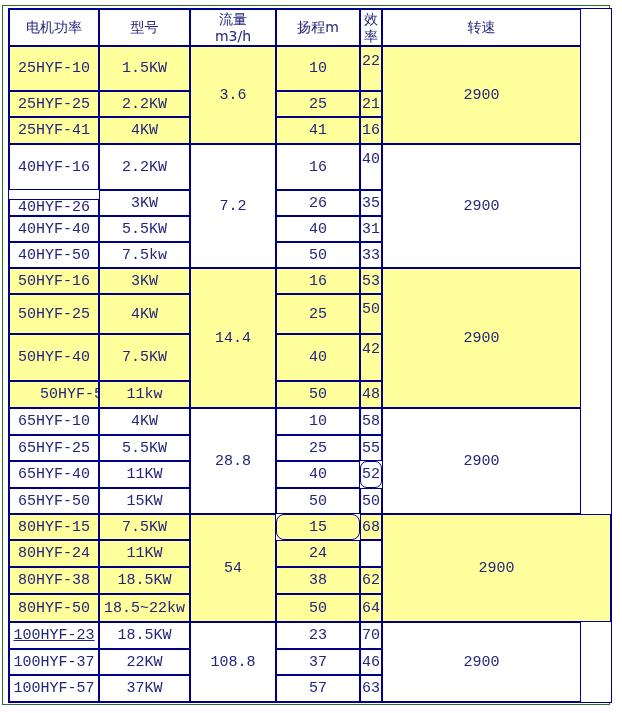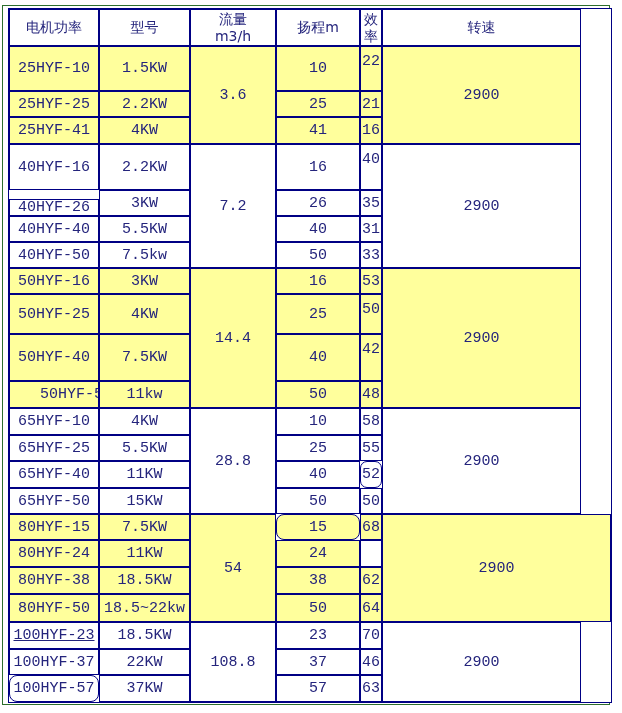--- a/index.html
+++ b/index.html
@@ -187,21 +187,21 @@
           <div class="c" style="grid-area: 4 / 4;">50</div>
           <div class="c" style="grid-area: 1 / 5;">68</div>
           <div class="c blank" style="grid-area: 2 / 5;"></div>
           <div class="c" style="grid-area: 3 / 5;">62</div>
           <div class="c" style="grid-area: 4 / 5;">64</div>
           <div class="c" style="grid-area: 1 / 6 / span 4;">2900</div>
         </div>
         <div class="grp white" style="grid-template-columns: 90px 91px 86px 84px 22px 199px; grid-template-rows: 27px 26px 27px;">
           <div class="c" style="grid-area: 1 / 1; text-decoration: underline;">100HYF-23</div>
           <div class="c" style="grid-area: 2 / 1;">100HYF-37</div>
-          <div class="c" style="grid-area: 3 / 1; border-radius: 8px;">100HYF-57</div>
+          <div class="c" style="grid-area: 3 / 1;">100HYF-57</div>
           <div class="c" style="grid-area: 1 / 2;">18.5KW</div>
           <div class="c" style="grid-area: 2 / 2;">22KW</div>
           <div class="c" style="grid-area: 3 / 2;">37KW</div>
           <div class="c" style="grid-area: 1 / 3 / span 3;">108.8</div>
           <div class="c" style="grid-area: 1 / 4;">23</div>
           <div class="c" style="grid-area: 2 / 4;">37</div>
           <div class="c" style="grid-area: 3 / 4;">57</div>
           <div class="c" style="grid-area: 1 / 5;">70</div>
           <div class="c" style="grid-area: 2 / 5;">46</div>
           <div class="c" style="grid-area: 3 / 5;">63</div>

